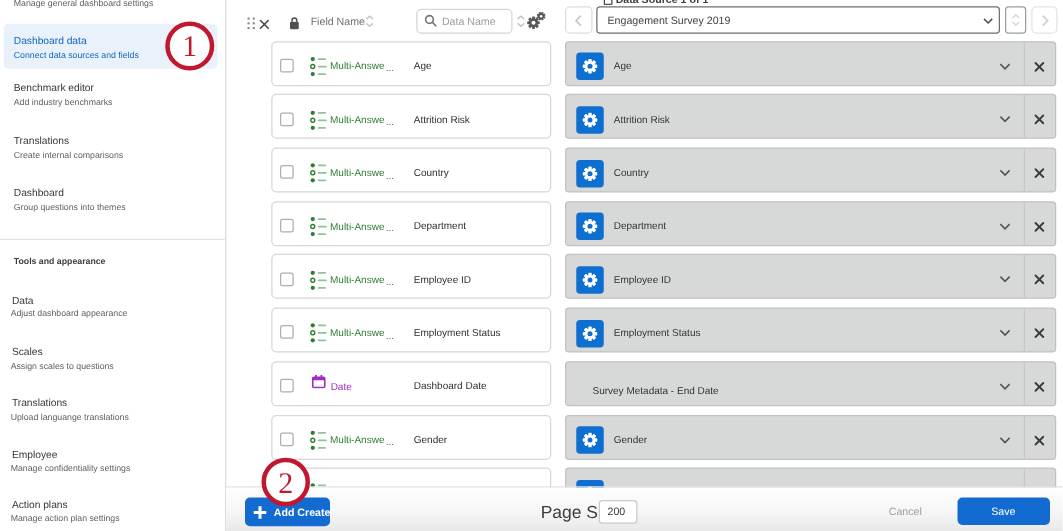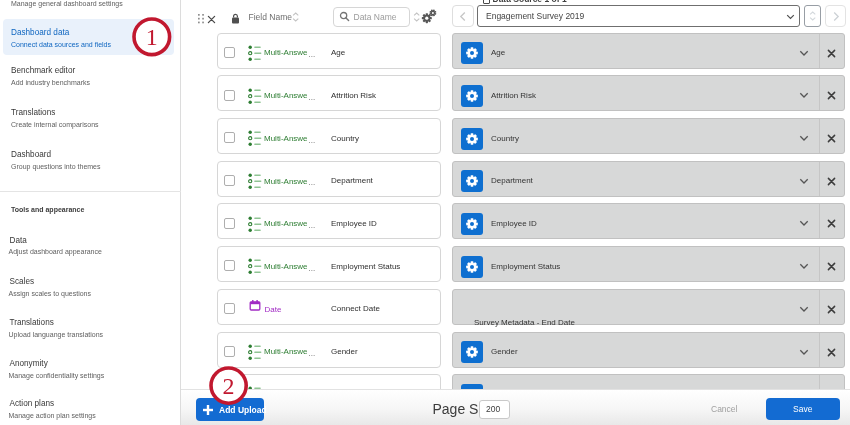--- a/index.html
+++ b/index.html
@@ -19,21 +19,21 @@
 <div class="a st " style="left:11px;top:151px">Dashboard</div>
 <div class="a ss " style="left:11px;top:163px">Group questions into themes</div>
 <div class="a" style="left:0;top:191px;width:181px;height:1px;background:#e4e4e4"></div>
 <div class="a ss" style="left:11px;top:206px;font-weight:bold;color:#3c3c3c">Tools and appearance</div>
 <div class="a st" style="left:9.5px;top:236.5px">Data</div>
 <div class="a ss" style="left:8.5px;top:248px">Adjust dashboard appearance</div>
 <div class="a st" style="left:9.5px;top:277.5px">Scales</div>
 <div class="a ss" style="left:8.5px;top:289.5px">Assign scales to questions</div>
 <div class="a st" style="left:9.5px;top:319px">Translations</div>
 <div class="a ss" style="left:8.5px;top:331px">Upload languange translations</div>
-<div class="a st" style="left:9.5px;top:360px">Anonymity</div>
+<div class="a st" style="left:9.5px;top:360px">Employee</div>
 <div class="a ss" style="left:8.5px;top:371.5px">Manage confidentiality settings</div>
 <div class="a st" style="left:9.5px;top:400px">Action plans</div>
 <div class="a ss" style="left:8.5px;top:411.5px">Manage action plan settings</div>
 </div>
 <svg class="a" style="left:197px;top:13px" width="9" height="11" viewBox="0 0 9 11">
 <rect x="1.0" y="1.0" width="1.7" height="1.7" fill="#8e8e8e"></rect>
 <rect x="5.2" y="1.0" width="1.7" height="1.7" fill="#8e8e8e"></rect>
 <rect x="1.0" y="4.8" width="1.7" height="1.7" fill="#8e8e8e"></rect>
 <rect x="5.2" y="4.8" width="1.7" height="1.7" fill="#8e8e8e"></rect>
 <rect x="1.0" y="8.6" width="1.7" height="1.7" fill="#8e8e8e"></rect>
@@ -175,21 +175,21 @@
 <div class="a" style="left:331px;top:262.7px;font-size:8px;color:#2f2f2f;line-height:8px;white-space:nowrap">Employment Status</div>
 <div class="a" style="left:217px;top:288.8px;width:224px;height:36px;background:#fff;border:1px solid #d6d6d6;border-radius:4px"></div>
 <div class="a" style="left:224px;top:303.0px;width:11px;height:11px;border:1px solid #aeaeae;border-radius:2px;background:#fff"></div>
 <svg style="position:absolute;left:249px;top:299.30000000000007px" width="12" height="12" viewBox="0 0 12 12">
     <rect x="1.2" y="2.8" width="9.6" height="8.2" rx="1" fill="none" stroke="#a12bc4" stroke-width="1.3"></rect>
     <rect x="1.2" y="2.8" width="9.6" height="2.4" fill="#a12bc4"></rect>
     <rect x="3.1" y="1.0" width="1.4" height="2.2" fill="#a12bc4"></rect>
     <rect x="7.4" y="1.0" width="1.4" height="2.2" fill="#a12bc4"></rect>
   </svg>
 <div class="a" style="left:264.5px;top:305.6px;font-size:8px;color:#a12bc4;line-height:8px;white-space:nowrap">Date</div>
-<div class="a" style="left:331px;top:305.4px;font-size:8px;color:#2f2f2f;line-height:8px;white-space:nowrap">Connect Date</div>
+<div class="a" style="left:331px;top:305.4px;font-size:8px;color:#2f2f2f;line-height:8px;white-space:nowrap">Dashboard Date</div>
 <div class="a" style="left:217px;top:331.5px;width:224px;height:36px;background:#fff;border:1px solid #d6d6d6;border-radius:4px"></div>
 <div class="a" style="left:224px;top:345.7px;width:11px;height:11px;border:1px solid #aeaeae;border-radius:2px;background:#fff"></div>
 <svg style="position:absolute;left:247px;top:342.70000000000005px" width="16" height="18" viewBox="0 0 16 18">
     <circle cx="3.2" cy="3.2" r="1.7" fill="#2d7d32"></circle>
     <circle cx="3.2" cy="9.2" r="1.6" fill="none" stroke="#2d7d32" stroke-width="1.1"></circle>
     <circle cx="3.2" cy="15.2" r="1.7" fill="#2d7d32"></circle>
     <rect x="7.2" y="2.55" width="6.6" height="1.35" rx="0.6" fill="#8fc493"></rect>
     <rect x="7.2" y="8.55" width="7.2" height="1.35" rx="0.6" fill="#8fc493"></rect>
     <rect x="7.2" y="14.55" width="6.6" height="1.35" rx="0.6" fill="#8fc493"></rect>
   </svg>
@@ -310,21 +310,21 @@
   </svg>
 <div class="a" style="left:491px;top:262.7px;font-size:8px;color:#333;line-height:8px;white-space:nowrap">Employment Status</div>
 <svg class="a" style="left:799px;top:263.1px" width="10" height="7" viewBox="0 0 10 7">
     <path d="M1.3 1.3 L5 5 L8.7 1.3" fill="none" stroke="#555" stroke-width="1.3"></path>
   </svg>
 <div class="a" style="left:818.7px;top:247.1px;width:1px;height:34px;background:#c6c6c6"></div>
 <svg class="a" style="left:827px;top:262.1px" width="9" height="9" viewBox="0 0 9 9">
     <path d="M1.4 1.4 L7.6 7.6 M7.6 1.4 L1.4 7.6" stroke="#3c3c3c" stroke-width="1.5" stroke-linecap="round"></path>
   </svg>
 <div class="a" style="left:452px;top:288.8px;width:393px;height:36px;background:#d7d8d8;border:1px solid #c1c1c1;border-radius:3px"></div>
-<div class="a" style="left:474px;top:319px;font-size:8px;color:#333;line-height:8px;white-space:nowrap">Survey Metadata - End Date</div>
+<div class="a" style="left:474px;top:309px;font-size:8px;color:#333;line-height:8px;white-space:nowrap">Survey Metadata - End Date</div>
 <svg class="a" style="left:799px;top:305.8px" width="10" height="7" viewBox="0 0 10 7">
     <path d="M1.3 1.3 L5 5 L8.7 1.3" fill="none" stroke="#555" stroke-width="1.3"></path>
   </svg>
 <div class="a" style="left:818.7px;top:289.8px;width:1px;height:34px;background:#c6c6c6"></div>
 <svg class="a" style="left:827px;top:304.8px" width="9" height="9" viewBox="0 0 9 9">
     <path d="M1.4 1.4 L7.6 7.6 M7.6 1.4 L1.4 7.6" stroke="#3c3c3c" stroke-width="1.5" stroke-linecap="round"></path>
   </svg>
 <div class="a" style="left:452px;top:331.5px;width:393px;height:36px;background:#d7d8d8;border:1px solid #c1c1c1;border-radius:3px"></div>
 <div class="a" style="left:461px;top:341.0px;width:22px;height:22px;background:#0e6fd0;border-radius:3px"></div>
 <svg class="a" style="left:461px;top:341.0px" width="22" height="22" viewBox="0 0 22 22">
@@ -359,21 +359,21 @@
 <div class="a" style="left:818.7px;top:375.2px;width:1px;height:34px;background:#c6c6c6"></div>
 <svg class="a" style="left:827px;top:390.2px" width="9" height="9" viewBox="0 0 9 9">
     <path d="M1.4 1.4 L7.6 7.6 M7.6 1.4 L1.4 7.6" stroke="#3c3c3c" stroke-width="1.5" stroke-linecap="round"></path>
   </svg>
 <div class="a" style="left:181px;top:389px;width:669px;height:36px;background:linear-gradient(180deg,#ffffff 0%,#f6f6f6 55%,#e8e8e8 100%);border-top:1px solid #e2e2e2"></div>
 <div class="a" style="left:195.5px;top:398px;width:68.5px;height:22.5px;background:#136bd2;border-radius:4px"></div>
 <svg class="a" style="left:201.5px;top:403.5px" width="12" height="12" viewBox="0 0 12 12">
     <rect x="4.8" y="1" width="2.4" height="10" fill="#fff"></rect>
     <rect x="1" y="4.8" width="10" height="2.4" fill="#fff"></rect>
   </svg>
-<div class="a" style="left:219px;top:405.5px;font-size:8.5px;color:#fff;line-height:9px;font-weight:bold">Add Upload</div>
+<div class="a" style="left:219px;top:405.5px;font-size:8.5px;color:#fff;line-height:9px;font-weight:bold">Add Create</div>
 <div class="a" style="left:432.5px;top:405px;font-size:14px;color:#3c3c3c;line-height:9px">Page Size:</div>
 <div class="a" style="left:478.5px;top:399.5px;width:31px;height:19px;border:1px solid #c9c9c9;border-radius:3px;background:#fff"></div>
 <div class="a" style="left:486px;top:405px;font-size:8.5px;color:#3c3c3c;line-height:9px">200</div>
 <div class="a" style="left:711px;top:405px;font-size:8.5px;color:#a0a0a0;line-height:9px">Cancel</div>
 <div class="a" style="left:766px;top:397.5px;width:74px;height:22px;background:#136bd2;border-radius:4px"></div>
 <div class="a" style="left:793px;top:404.5px;font-size:8.5px;color:#fff;line-height:9px;font-weight:normal">Save</div>
 <svg class="a" style="left:131.2px;top:16.400000000000002px" width="41.6" height="41.6">
     <circle cx="20.8" cy="20.8" r="17.8" fill="#fff" stroke="#c1182f" stroke-width="3.6"></circle>
     <text x="20.8" y="29.2" text-anchor="middle" fill="#c1182f" font-family="Liberation Serif,serif" font-size="24px">1</text>
   </svg>

